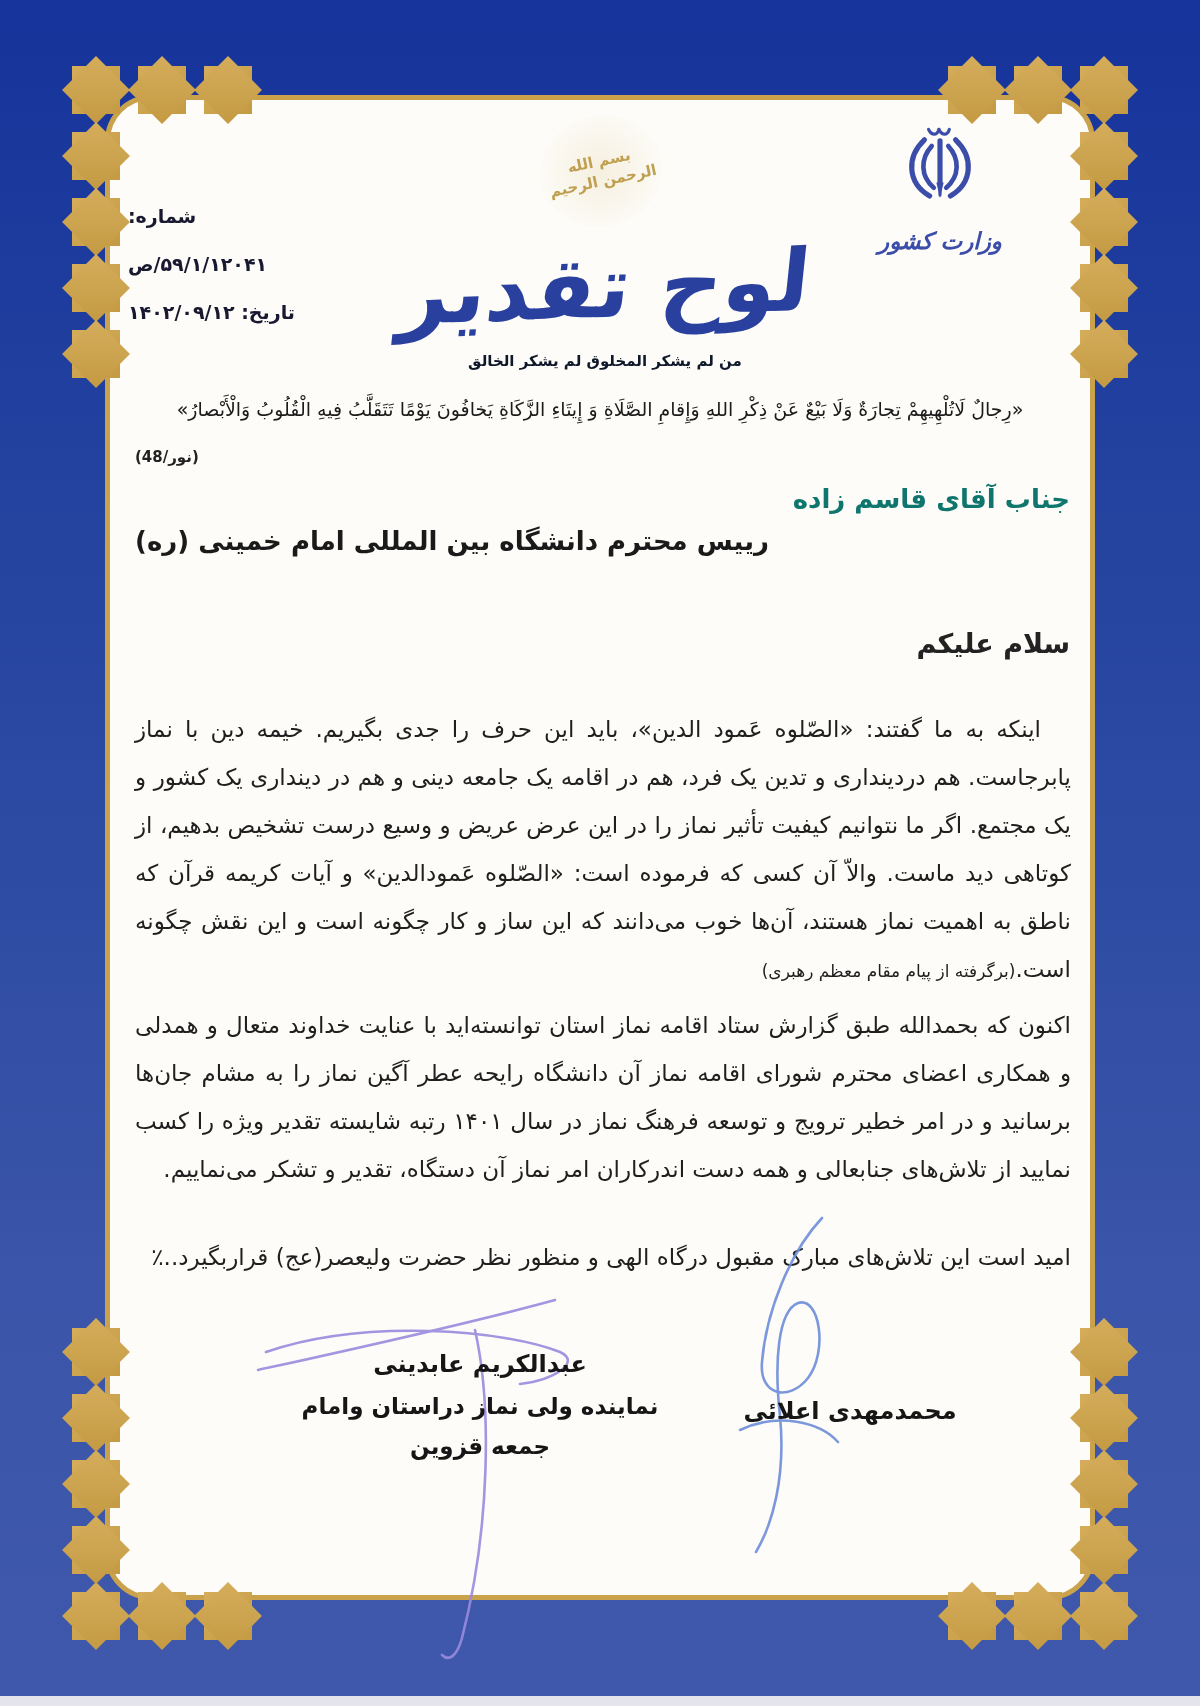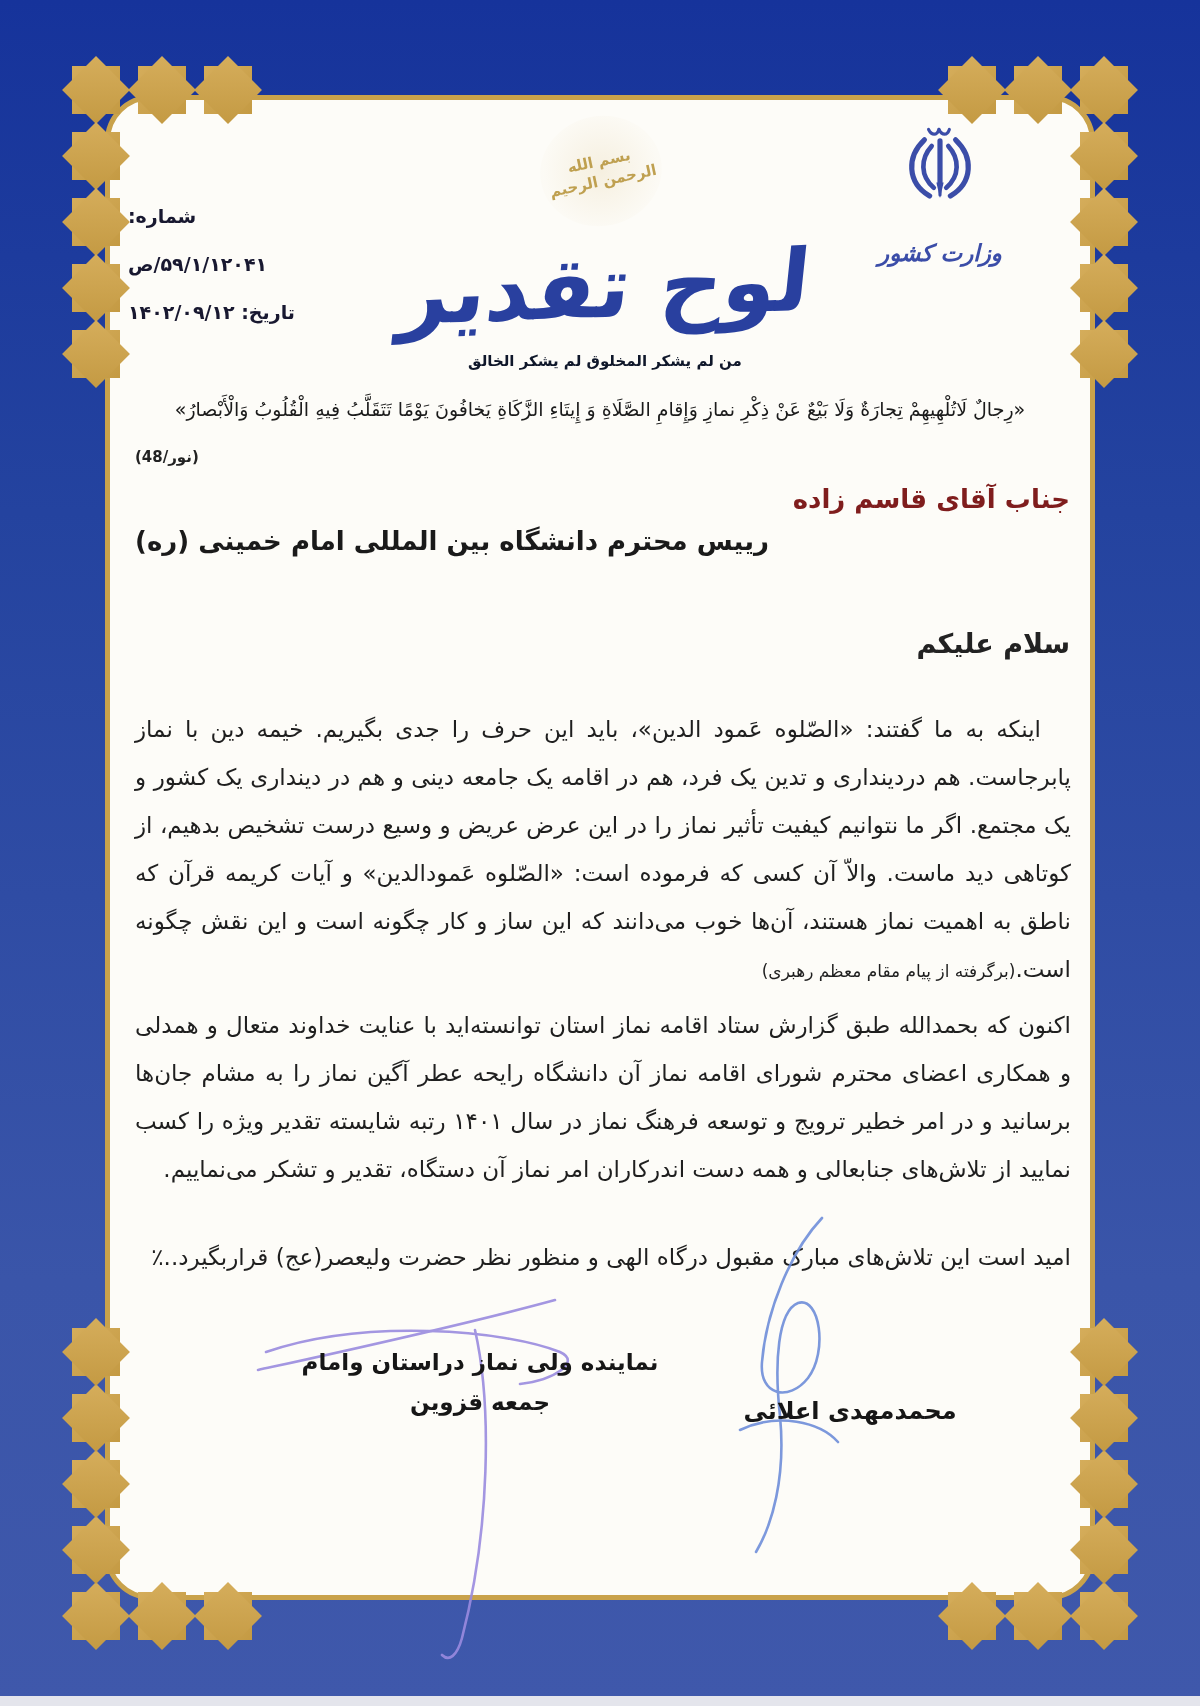--- a/index.html
+++ b/index.html
@@ -48,39 +48,39 @@
   }
   .motto{
     position:absolute;left:290px;top:252px;width:410px;
     text-align:center;color:#0f172a;font-size:15px;font-weight:bold;
     direction:rtl;white-space:nowrap;
   }
   .emblem-wrap{position:absolute;left:700px;top:18px;width:260px;text-align:center;}
   .emblem-svg{display:block;margin:0 auto;}
   .ministry{
     color:#3b4da8;font-style:italic;font-weight:bold;font-size:23px;line-height:34px;
-    direction:rtl;margin-top:14px;
+    direction:rtl;margin-top:2px;
   }
   .governorate{
     color:#3b4da8;font-style:italic;font-weight:bold;font-size:26px;line-height:36px;
     direction:rtl;
   }
   
   .verse{
     position:absolute;left:22px;top:298px;width:936px;
     direction:rtl;text-align:center;color:#1b1b1b;font-size:19px;white-space:nowrap;
   }
   .verse-ref{
     position:absolute;left:25px;top:348px;width:90px;
     direction:rtl;text-align:left;color:#222;font-size:15px;font-weight:bold;
   }
   
   .recipient-name{
     position:absolute;left:25px;top:384px;width:935px;
-    direction:rtl;text-align:right;font-size:26px;font-weight:bold;color:#7f1d1d;
+    direction:rtl;text-align:right;font-size:26px;font-weight:bold;color:#0f766e;
   }
   .recipient-title{
     position:absolute;left:25px;top:426px;width:935px;
     direction:rtl;text-align:left;font-size:26px;font-weight:bold;color:#1a1a1a;
   }
   .salutation{
     position:absolute;left:25px;top:528px;width:935px;
     direction:rtl;text-align:right;font-size:27px;color:#222;font-weight:600;
   }
   
@@ -164,36 +164,37 @@
           <path d="M42,27 C31,39 31,56 44,67" stroke-width="4.5"></path>
           <path d="M58,27 C69,39 69,56 56,67" stroke-width="4.5"></path>
           <path d="M35,21 C18,37 18,62 40,75" stroke-width="5"></path>
           <path d="M65,21 C82,37 82,62 60,75" stroke-width="5"></path>
         </g>
         <polygon points="46.5,62 53.5,62 50,77" fill="#3b4da8"></polygon>
       </svg>
       <div class="ministry">وزارت کشور</div>
     </div>
 
-    <div class="verse">«رِجالٌ لَاتُلْهِيهِمْ تِجارَةٌ وَلَا بَيْعٌ عَنْ ذِكْرِ نمازِ وَإِقامِ الصَّلَاةِ وَ إِيتَاءِ الزَّكَاةِ يَخافُونَ يَوْمًا تَتَقَلَّبُ فِيهِ الْقُلُوبُ وَالْأَبْصارُ»</div>
+    <div class="verse">«رِجالٌ لَاتُلْهِيهِمْ تِجارَةٌ وَلَا بَيْعٌ عَنْ ذِكْرِ اللهِ وَإِقامِ الصَّلَاةِ وَ إِيتَاءِ الزَّكَاةِ يَخافُونَ يَوْمًا تَتَقَلَّبُ فِيهِ الْقُلُوبُ وَالْأَبْصارُ»</div>
     <div class="verse-ref">(نور/48)</div>
 
     <div class="recipient-name">جناب آقای قاسم زاده</div>
     <div class="recipient-title">رییس محترم دانشگاه بین المللی امام خمینی (ره)</div>
 
     <div class="salutation">سلام علیکم</div>
 
     <p class="para p1"><span>اینکه به ما گفتند: «الصّلوه عَمود الدین»، باید این حرف را جدی بگیریم. خیمه دین با نماز پابرجاست. هم دردینداری و تدین یک فرد، هم در اقامه یک جامعه دینی و هم در دینداری یک کشور و یک مجتمع. اگر ما نتوانیم کیفیت تأثیر نماز را در این عرض عریض و وسیع درست تشخیص بدهیم، از کوتاهی دید ماست. والاّ آن کسی که فرموده است: «الصّلوه عَمودالدین» و آیات کریمه قرآن که ناطق به اهمیت نماز هستند، آن‌ها خوب می‌دانند که این ساز و کار چگونه است و این نقش چگونه است.</span><span class="note">(برگرفته از پیام مقام معظم رهبری)</span></p>
     <p class="para p2">اکنون که بحمدالله طبق گزارش ستاد اقامه نماز استان توانسته‌اید با عنایت خداوند متعال و همدلی و همکاری اعضای محترم شورای اقامه نماز آن دانشگاه رایحه عطر آگین نماز را به مشام جان‌ها برسانید و در امر خطیر ترویج و توسعه فرهنگ نماز در سال ۱۴۰۱ رتبه شایسته تقدیر ویژه را کسب نمایید از تلاش‌های جنابعالی و همه دست اندرکاران امر نماز آن دستگاه، تقدیر و تشکر می‌نماییم.</p>
     <p class="para p3">امید است این تلاش‌های مبارک مقبول درگاه الهی و منظور نظر حضرت ولیعصر(عج) قراربگیرد..٪</p>
 
     <div class="sig-block sig-right">
       <div class="sig-name">محمدمهدی اعلائی</div>
     </div>
     <div class="sig-block sig-left">
+      <div class="sig-name">عبدالکریم عابدینی</div>
       <div class="sig-title">نماینده ولی نماز دراستان وامام جمعه قزوین</div>
     </div>
 
     <svg class="sig-svg blue" width="220" height="380" viewBox="0 0 220 380">
       <g fill="none" stroke="#6f8ed9" stroke-width="2.6" stroke-linecap="round" opacity="0.9">
         <path d="M152,28 C120,62 96,122 92,172 C89,206 119,212 138,188 C158,162 150,106 128,113 C108,121 104,172 110,226 C116,288 102,335 86,362"></path>
         <path d="M70,240 C108,222 150,232 168,252"></path>
       </g>
     </svg>
     <svg class="sig-svg purple" width="380" height="480" viewBox="0 0 380 480">

